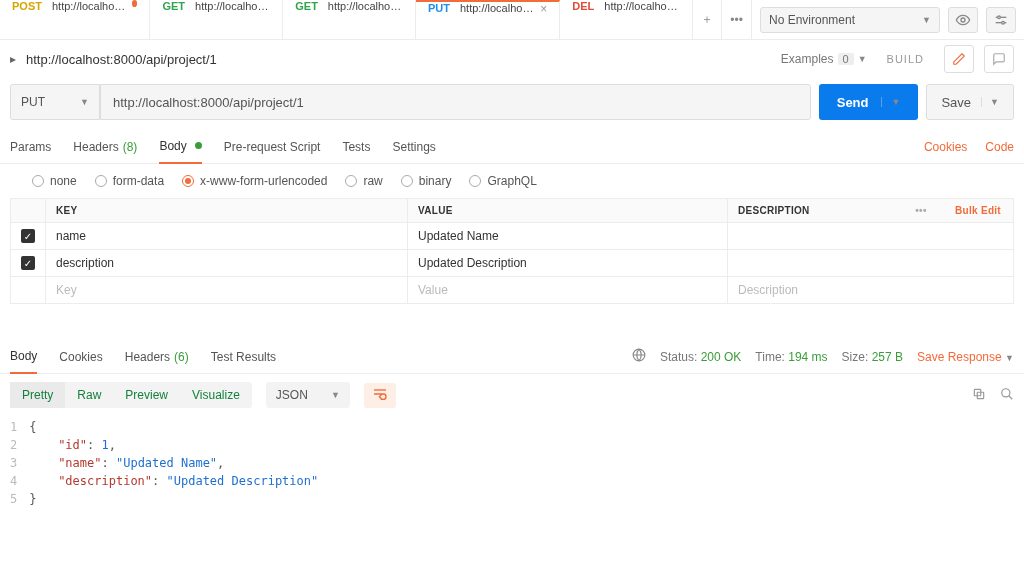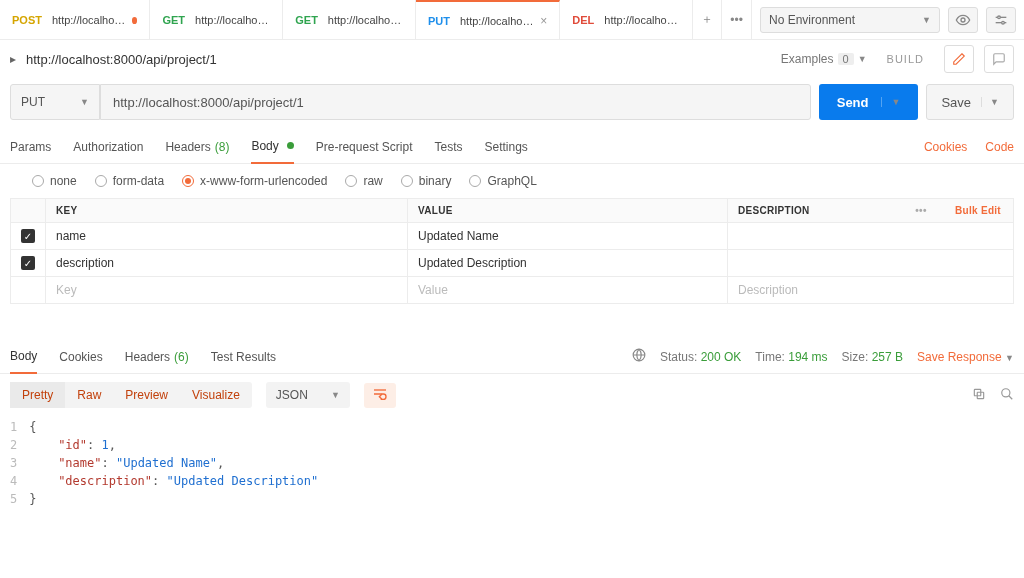--- a/index.html
+++ b/index.html
@@ -1,21 +1,21 @@
 <!DOCTYPE html>
 <html><head>
 <meta charset="utf-8">
 <style>
 * { box-sizing: border-box; margin: 0; padding: 0; }
 body { font-family: -apple-system, BlinkMacSystemFont, "Segoe UI", Arial, sans-serif; font-size: 12px; color: #333; background: #fff; width: 1024px; height: 578px; overflow: hidden; }
 
 
 .top-row { display: flex; align-items: stretch; height: 40px; background: #fff; border-bottom: 1px solid #ececec; }
 .tabs-area { flex: 1; display: flex; align-items: stretch; overflow: hidden; }
-.tab { display: flex; align-items: center; gap: 6px; padding: 0 12px; height: 40px; border-right: 1px solid #ececec; font-size: 11px; color: #666; min-width: 0; position: relative; cursor: pointer; }
+.tab { display: flex; align-items: flex-start; gap: 6px; padding: 0 12px; height: 40px; border-right: 1px solid #ececec; font-size: 11px; color: #666; min-width: 0; position: relative; cursor: pointer; }
 .tab .method { font-weight: 600; margin-right: 4px; }
 .method-post { color: #d5a500; }
 .method-get { color: #2fa44f; }
 .method-put { color: #1f8feb; }
 .method-del { color: #e04b3a; }
 .tab .label { color: #444; white-space: nowrap; overflow: hidden; text-overflow: ellipsis; max-width: 92px; }
 .tab .dot { width: 7px; height: 7px; border-radius: 50%; background: #f26b3a; }
 .tab.active { border-top: 2px solid #f26b3a; background: #fff; }
 .tab .close { color: #999; font-size: 12px; }
 .tab-plus, .tab-dots { width: 34px; display: flex; align-items: center; justify-content: center; border-right: 1px solid #ececec; color: #888; cursor: pointer; }
@@ -75,21 +75,21 @@
 
 .resp-tabs { display: flex; align-items: center; padding: 0 10px; margin-top: 36px; border-bottom: 1px solid #ececec; height: 34px; gap: 22px; font-size: 12px; color: #555; }
 .resp-tab { height: 34px; display: flex; align-items: center; cursor: pointer; gap: 4px; }
 .resp-tab.active { border-bottom: 2px solid #f26b3a; color: #333; }
 .resp-right { margin-left: auto; display: flex; align-items: center; gap: 14px; color: #777; }
 .status-green { color: #3a9d3a; }
 
 
 .resp-tools { display: flex; align-items: center; gap: 14px; padding: 8px 10px; }
 .tool-group { display: flex; background: #f3f3f3; border-radius: 3px; }
-.tool-btn { padding: 6px 12px; font-size: 12px; color: #c2410c; cursor: pointer; }
+.tool-btn { padding: 6px 12px; font-size: 12px; color: #15803d; cursor: pointer; }
 .tool-dd { padding: 6px 10px; background: #f3f3f3; border-radius: 3px; font-size: 12px; color: #555; cursor: pointer; display: flex; gap: 23px; align-items: center; }
 .wrap-btn { padding: 4px 8px; background: #fdeee6; border-radius: 3px; color: #f26b3a; cursor: pointer; }
 .resp-far-icons { margin-left: auto; display: flex; gap: 14px; color: #999; }
 
 
 .json-view { font-family: "SFMono-Regular", Consolas, monospace; font-size: 12px; padding: 4px 10px 20px 10px; display: flex; }
 .gutter { color: #bbb; text-align: right; padding-right: 12px; user-select: none; }
 .gutter div { height: 18px; }
 .code div { height: 18px; }
 .tk-key { color: #b33a2f; }
@@ -184,21 +184,20 @@
     <span class="send-caret caret-char">▼</span>
   </div>
   <div class="save-btn">
     <span>Save</span>
     <span class="save-caret caret-char">▼</span>
   </div>
 </div>
 
 <div class="req-tabs">
   <div class="req-tab">Params</div>
-  <div class="req-tab">Authorization</div>
   <div class="req-tab">
     <span>Headers</span>
     <span class="green-count">(8)</span>
   </div>
   <div class="req-tab active">
     <span>Body</span>
     <span class="green-dot"></span>
   </div>
   <div class="req-tab">Pre-request Script</div>
   <div class="req-tab">Tests</div>

